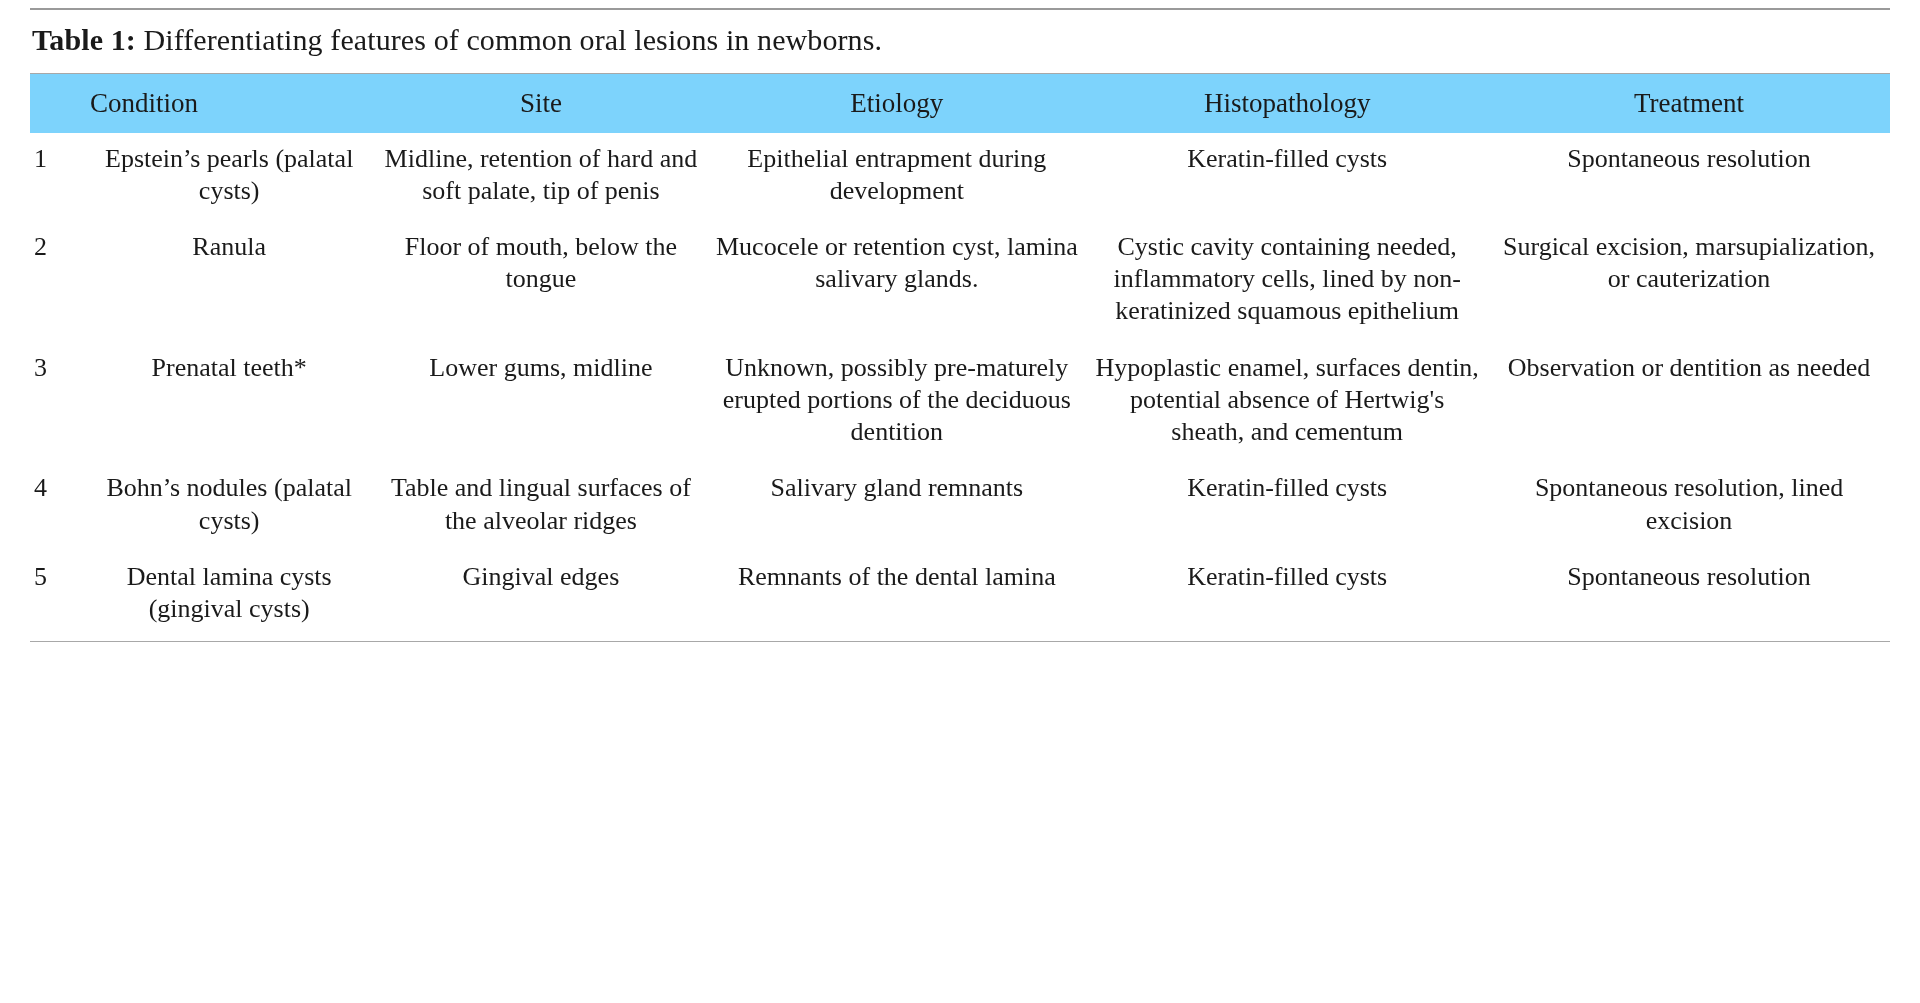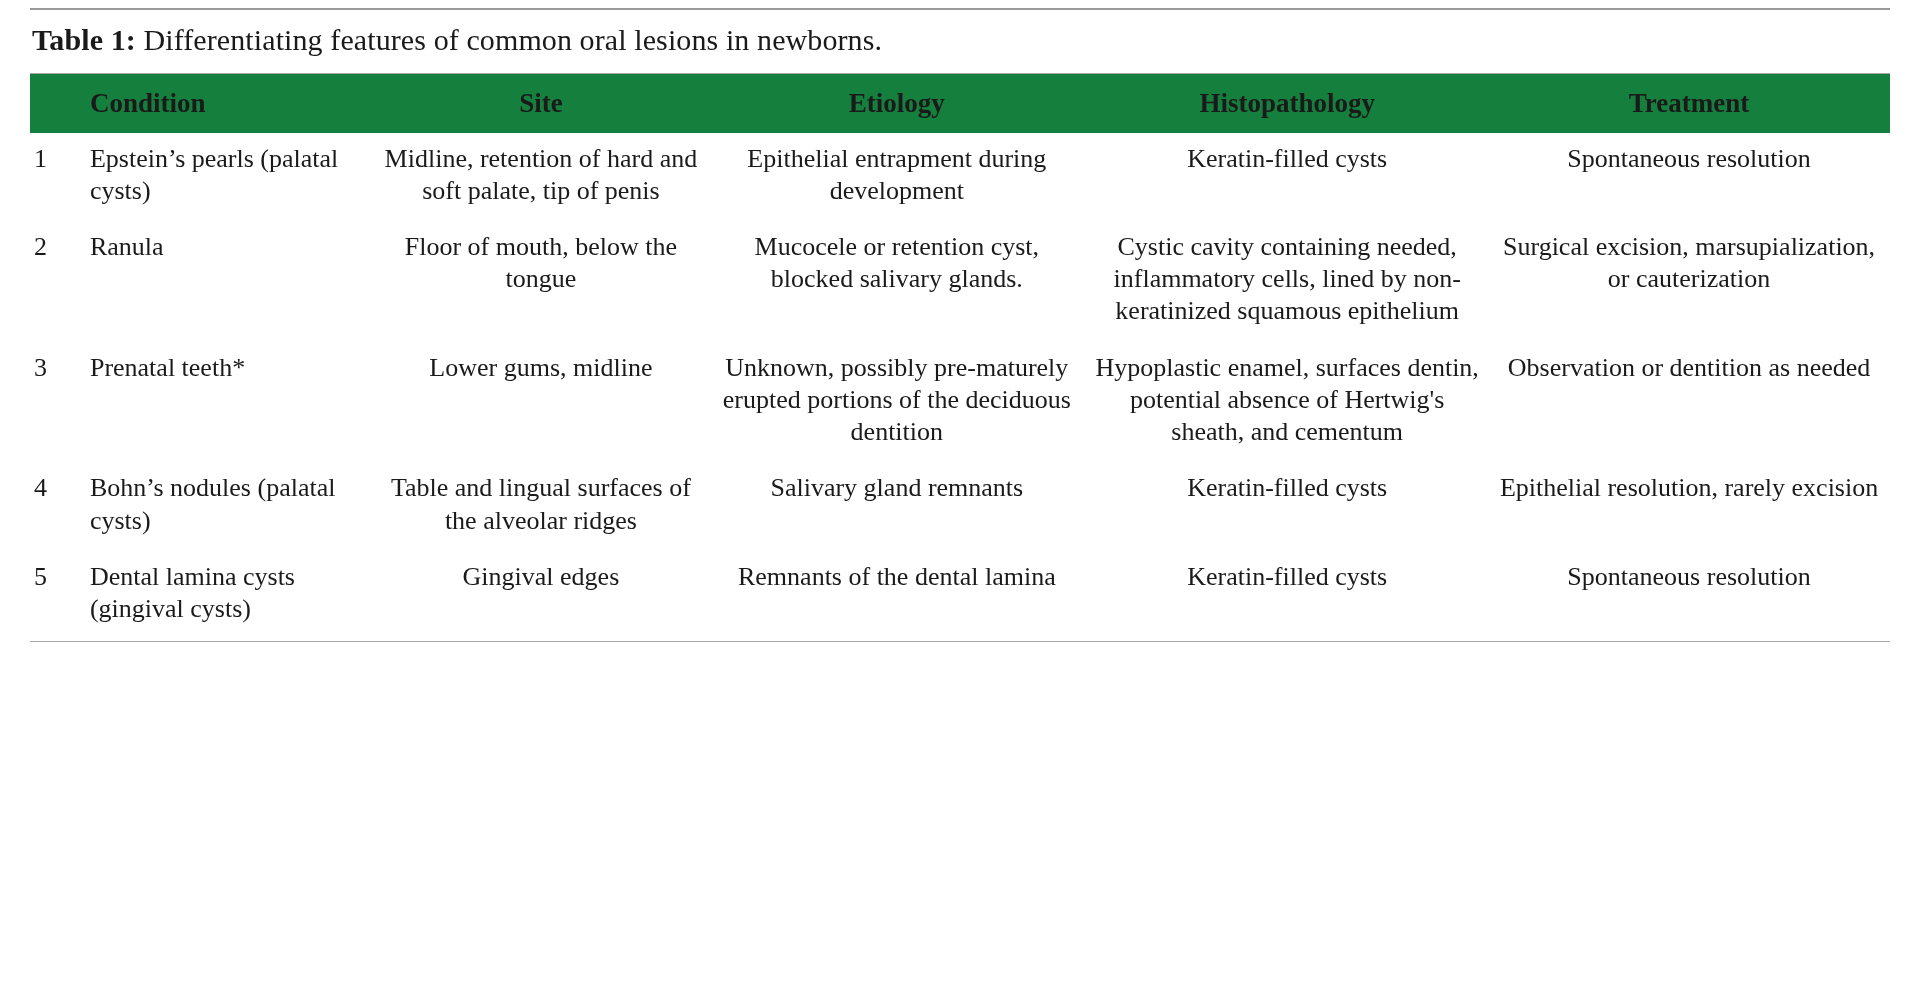--- a/index.html
+++ b/index.html
@@ -41,22 +41,22 @@
   .rule-under-caption {
     border-top: 1.5px solid #a8a8a8;
   }
   table.tbl {
     width: 100%;
     border-collapse: collapse;
     table-layout: fixed;
     font-size: 26px;
   }
   table.tbl thead th {
-    background: #15803d;
-    font-weight: bold;
+    background: #7dd3fc;
+    font-weight: normal;
     font-size: 27px;
     padding: 14px 6px 14px 6px;
     text-align: center;
     vertical-align: middle;
   }
   table.tbl thead th.col-condition {
     text-align: left;
     padding-left: 14px;
   }
   col.c-num { width: 40px; }
@@ -70,21 +70,21 @@
     padding: 10px 6px 14px 6px;
     text-align: center;
     line-height: 1.24;
   }
   table.tbl tbody td.num {
     text-align: left;
     padding-left: 4px;
     white-space: nowrap;
   }
   table.tbl tbody td.cond {
-    text-align: left;
+    text-align: center;
     padding-left: 14px;
   }
   .rule-bottom {
     border-top: 1.5px solid #a8a8a8;
     margin-top: 2px;
   }
   .footnote {
     font-size: 21px;
     font-style: italic;
     padding: 10px 2px 0 2px;
@@ -130,39 +130,39 @@
         <td class="cond">Epstein’s pearls (palatal cysts)</td>
         <td>Midline, retention of hard and soft palate, tip of penis</td>
         <td>Epithelial entrapment during development</td>
         <td>Keratin-filled cysts</td>
         <td>Spontaneous resolution</td>
       </tr>
       <tr>
         <td class="num">2</td>
         <td class="cond">Ranula</td>
         <td>Floor of mouth, below the tongue</td>
-        <td>Mucocele or retention cyst, blocked salivary glands.</td>
+        <td>Mucocele or retention cyst, lamina salivary glands.</td>
         <td>Cystic cavity containing needed, inflammatory cells, lined by non-keratinized squamous epithelium</td>
         <td>Surgical excision, marsupialization, or cauterization</td>
       </tr>
       <tr>
         <td class="num">3</td>
         <td class="cond">Prenatal teeth*</td>
         <td>Lower gums, midline</td>
         <td>Unknown, possibly pre-maturely erupted portions of the deciduous dentition</td>
         <td>Hypoplastic enamel, surfaces dentin, potential absence of Hertwig's sheath, and cementum</td>
         <td>Observation or dentition as needed</td>
       </tr>
       <tr>
         <td class="num">4</td>
         <td class="cond">Bohn’s nodules (palatal cysts)</td>
         <td>Table and lingual surfaces of the alveolar ridges</td>
         <td>Salivary gland remnants</td>
         <td>Keratin-filled cysts</td>
-        <td>Epithelial resolution, rarely excision</td>
+        <td>Spontaneous resolution, lined excision</td>
       </tr>
       <tr>
         <td class="num">5</td>
         <td class="cond">Dental lamina cysts (gingival cysts)</td>
         <td>Gingival edges</td>
         <td>Remnants of the dental lamina</td>
         <td>Keratin-filled cysts</td>
         <td>Spontaneous resolution</td>
       </tr>
     </tbody>

